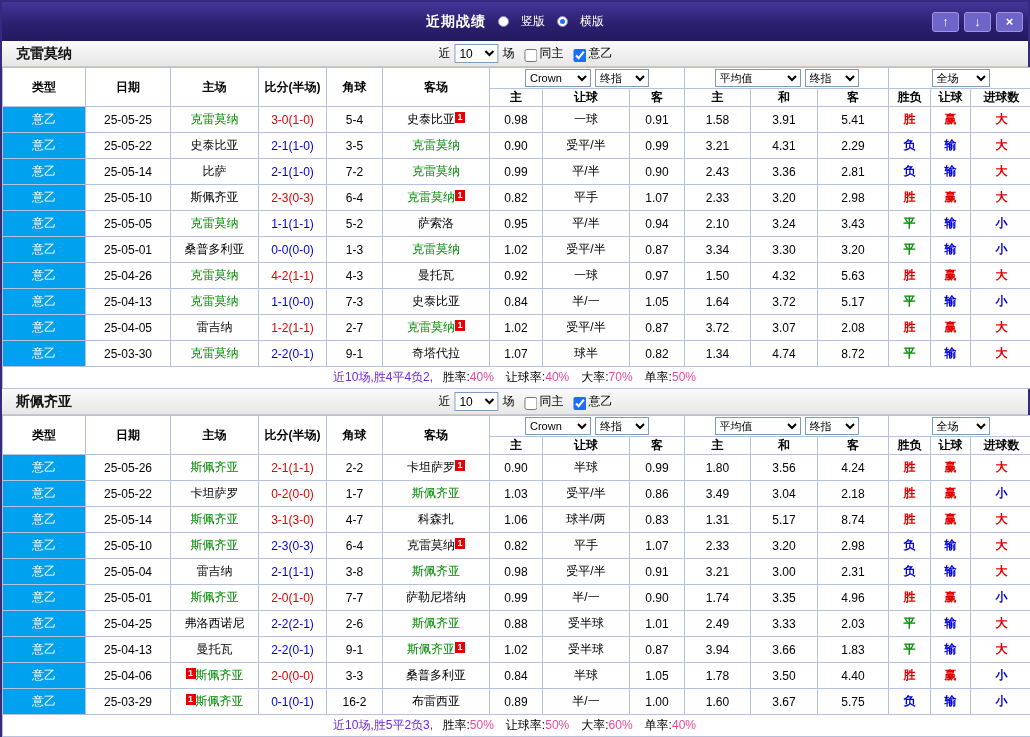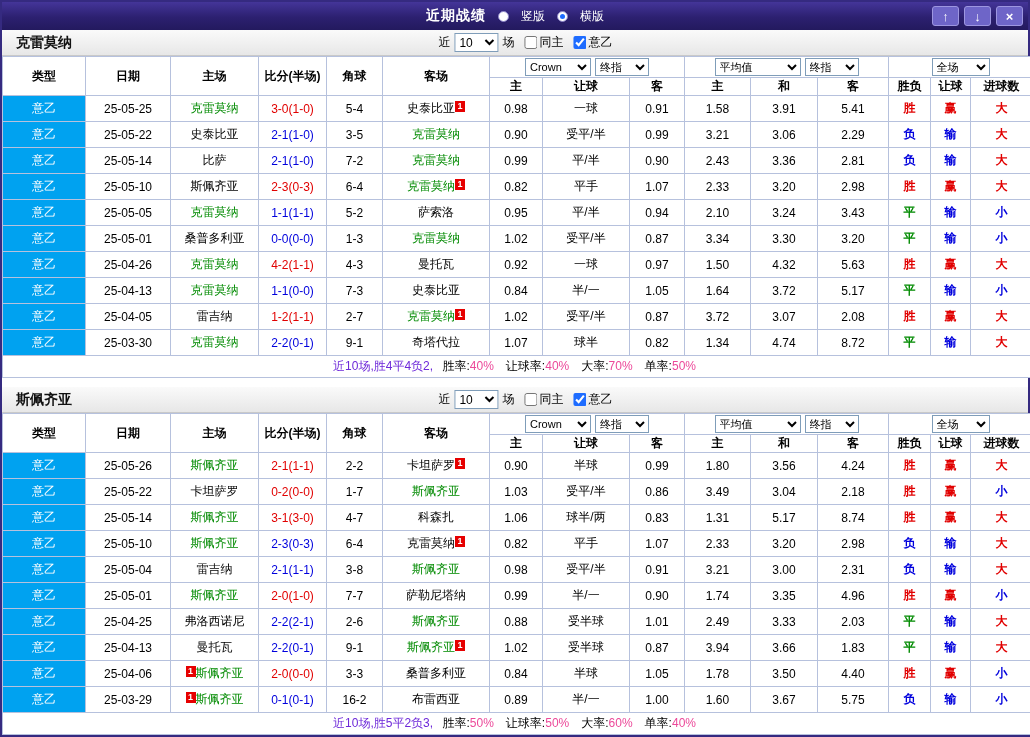--- a/index.html
+++ b/index.html
@@ -1,36 +1,36 @@
 <!DOCTYPE html>
 <html><head>
 <meta charset="utf-8">
 <style>
   *{box-sizing:border-box;margin:0;padding:0}
   html,body{background:#fff}
   body{width:1030px;font-family:"Liberation Sans","DejaVu Sans",sans-serif}
   .page{width:1030px;height:737px;border:2px solid #352a80;display:flex;flex-direction:column;background:#fff}
   
-  .titlebar{flex:none;height:28px;background:linear-gradient(180deg,#443599 0%,#2c2070 55%,#231a5e 100%);position:relative;display:flex;align-items:center;justify-content:center}
+  .titlebar{flex:none;height:39px;background:linear-gradient(180deg,#443599 0%,#2c2070 55%,#231a5e 100%);position:relative;display:flex;align-items:center;justify-content:center}
   .tb-center{display:flex;align-items:center;gap:12px}
   .tb-title{color:#fff;font-size:14px;font-weight:bold;letter-spacing:1px}
   .radio-opt{display:inline-flex;align-items:center;gap:12px;color:#fff;font-size:12px;cursor:pointer}
   .radio-dot{width:11px;height:11px;border-radius:50%;background:#fff;border:1px solid #8d86c9;position:relative;flex:none}
   .radio-dot.sel::after{content:"";position:absolute;inset:2px;border-radius:50%;background:#1e6cff}
   .tb-btns{position:absolute;right:5px;top:50%;transform:translateY(-50%);display:flex;gap:5px}
   .tb-btn{width:27px;height:20px;background:#6e65c8;border:1px solid #9d96e0;border-radius:3px;color:#fff;font-size:13px;font-weight:bold;display:flex;align-items:center;justify-content:center;cursor:pointer}
   
   .section{flex:none}
   .gap{height:12px}
   .sec-head{height:26px;background:linear-gradient(#fafafa,#e7e7e7);border-bottom:1px solid #c9c9c9;position:relative;display:flex;align-items:center}
   .team-name{font-size:14px;font-weight:bold;color:#111;padding-left:14px}
   .sec-controls{position:absolute;left:50%;transform:translateX(-44%);display:flex;align-items:center;gap:4px;font-size:12px;color:#000}
   select{font-family:inherit;font-size:12px;height:19px;border:1px solid #7f9db9;background:#fff;vertical-align:middle}
   input[type=checkbox]{width:13px;height:13px;accent-color:#1e6cff;margin:0 2px 0 6px}
-  label{display:inline-flex;align-items:center;cursor:pointer}
+  label{display:inline-flex;align-items:flex-end;cursor:pointer}
   
   table{width:100%;border-collapse:collapse;table-layout:fixed;font-size:12px}
   th,td{border:1px solid #b6c1dd;text-align:center;white-space:nowrap;overflow:hidden;padding:0}
   thead th{background:#fff;font-weight:bold;color:#000}
   tr.ddrow th{height:21px}
   .ddwrap{display:flex;justify-content:center;gap:4px;align-items:center}
   .ddwrap select{height:18px;font-size:11px}
   tr.sub th{height:17px}
   tbody td{height:26px;color:#000;background:#fff}
   td.league{background:#00a2f0;color:#fff}
@@ -174,21 +174,21 @@
             <td class="league">意乙</td>
             <td>25-05-22</td>
             <td><span data-color="black">史泰比亚</span></td>
             <td data-color="blue">2-1(1-0)</td>
             <td>3-5</td>
             <td><span data-color="green">克雷莫纳</span></td>
             <td>0.90</td>
             <td>受平/半</td>
             <td>0.99</td>
             <td>3.21</td>
-            <td>3.06</td>
+            <td>4.31</td>
             <td>2.29</td>
             <td class="res" data-color="blue">负</td>
             <td class="res" data-color="blue">输</td>
             <td class="res" data-color="red">大</td>
           </tr>
 
           <tr>
             <td class="league">意乙</td>
             <td>25-05-14</td>
             <td><span data-color="black">比萨</span></td>

